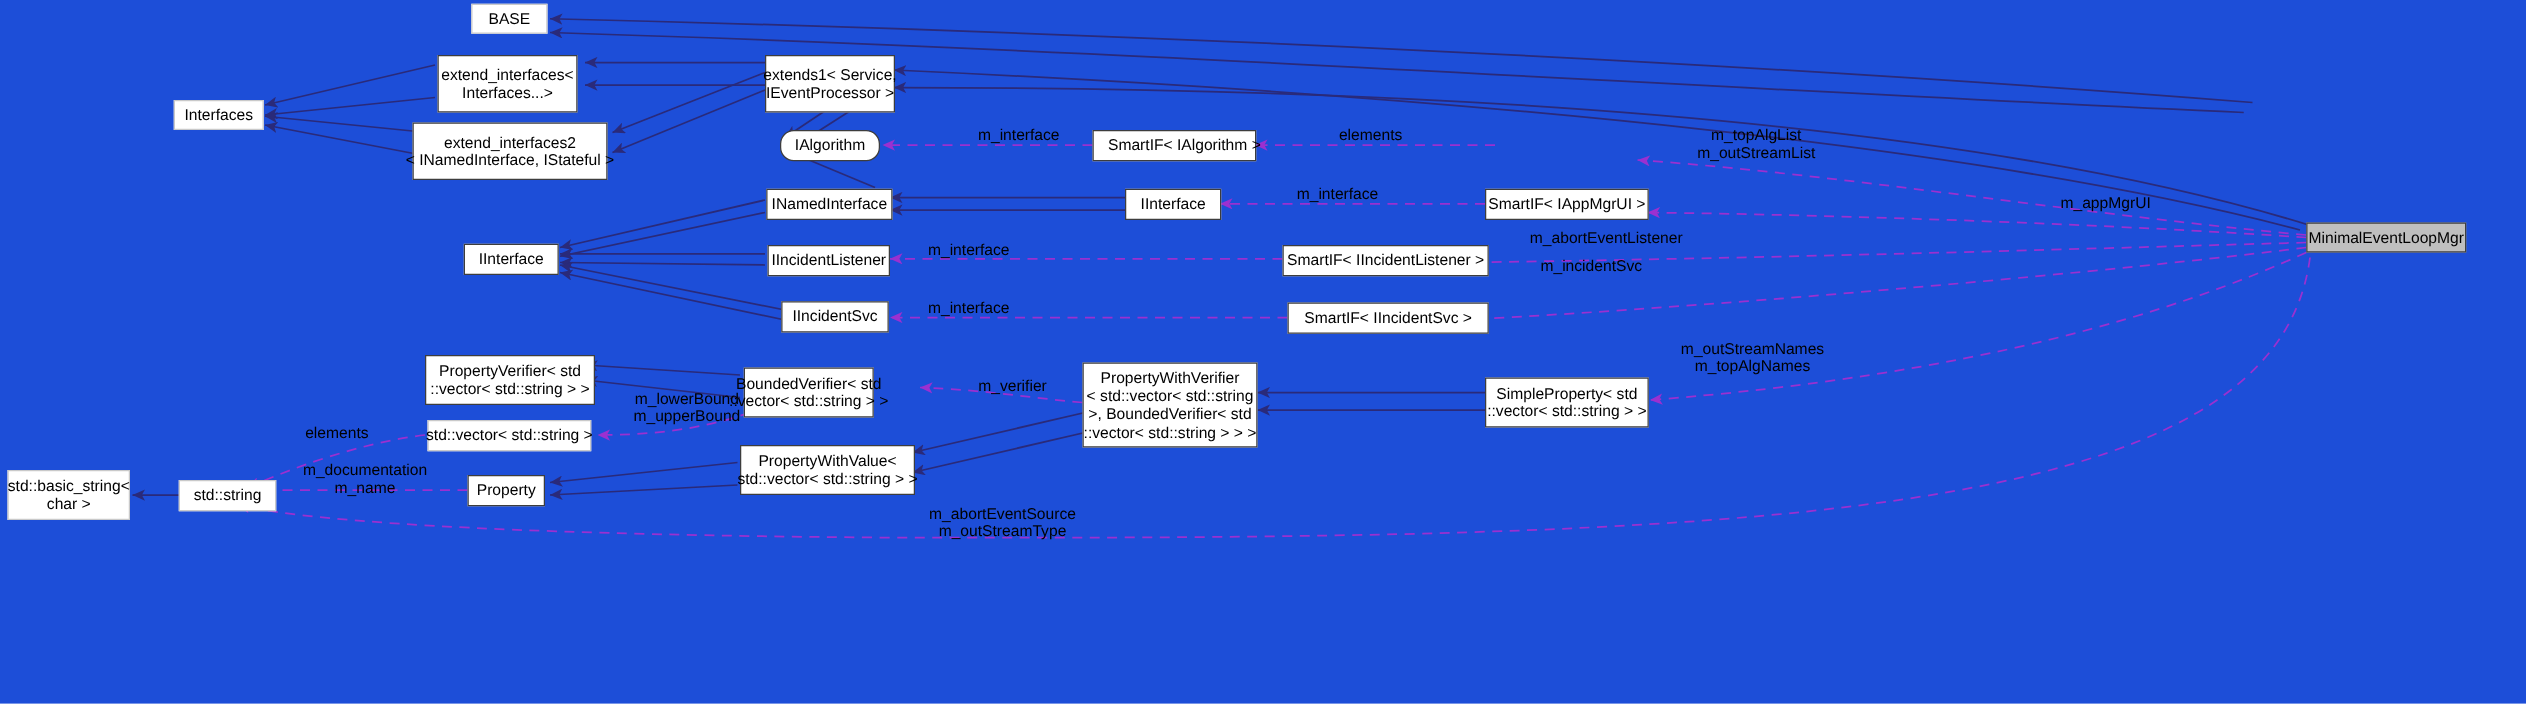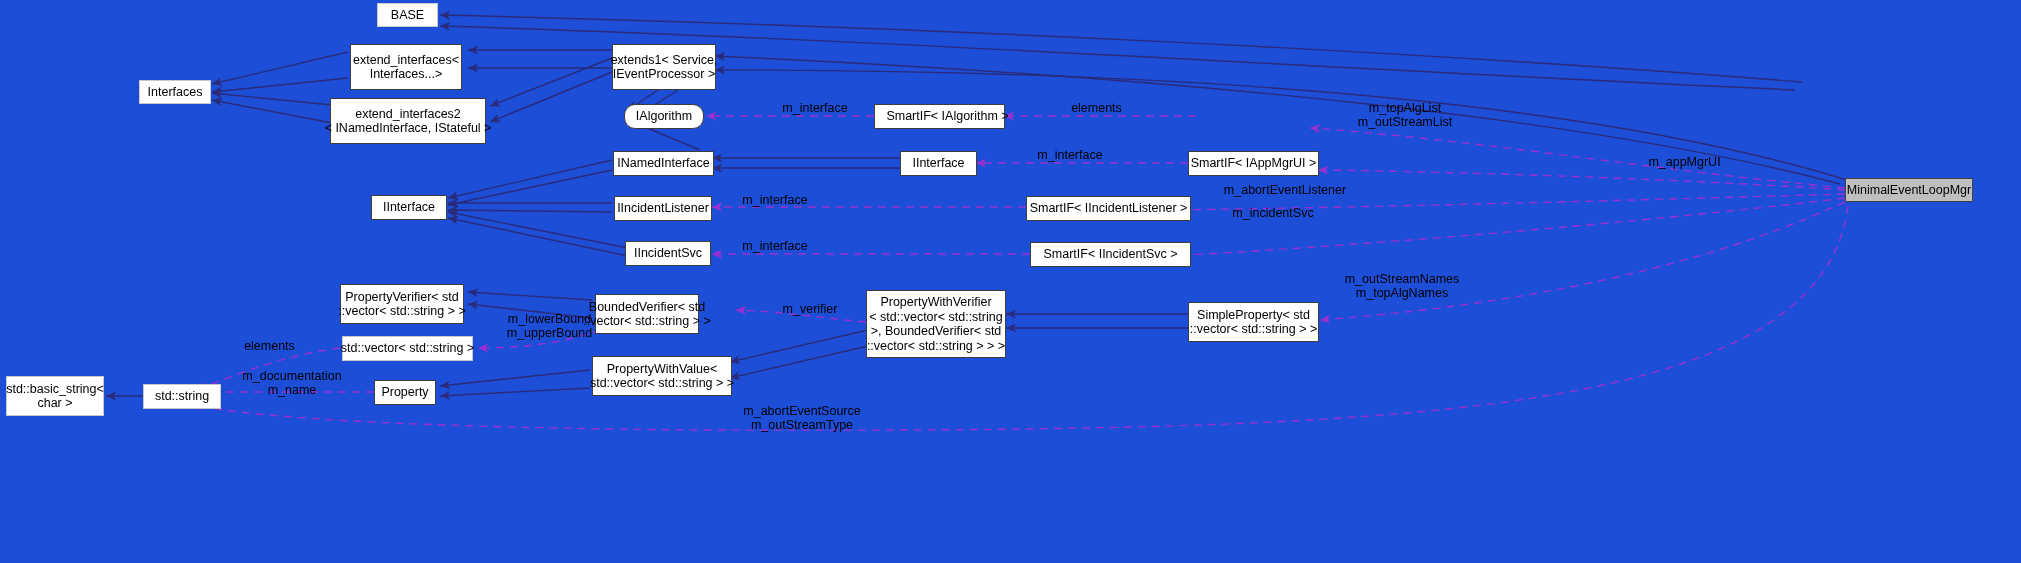--- a/index.html
+++ b/index.html
@@ -206,21 +206,21 @@
 
   <div class="node strong" style="left:1030px;top:242px;width:161px;height:25px;">
     <span>SmartIF&lt; IIncidentSvc &gt;</span>
   </div>
 
 
   <div class="node main" style="left:1845px;top:178px;width:128px;height:24px;">
     <span>MinimalEventLoopMgr</span>
   </div>
 
-  <div class="node strong" style="left:340px;top:284px;width:124px;height:40px;">
+  <div class="node strong" style="left:340px;top:284px;width:136px;height:40px;">
     <span>PropertyVerifier&lt; std
 ::vector&lt; std::string &gt; &gt;</span>
   </div>
 
   <div class="node strong" style="left:595px;top:294px;width:104px;height:40px;">
     <span>BoundedVerifier&lt; std
 ::vector&lt; std::string &gt; &gt;</span>
   </div>
 
   <div class="node strong" style="left:866px;top:290px;width:140px;height:68px;">

